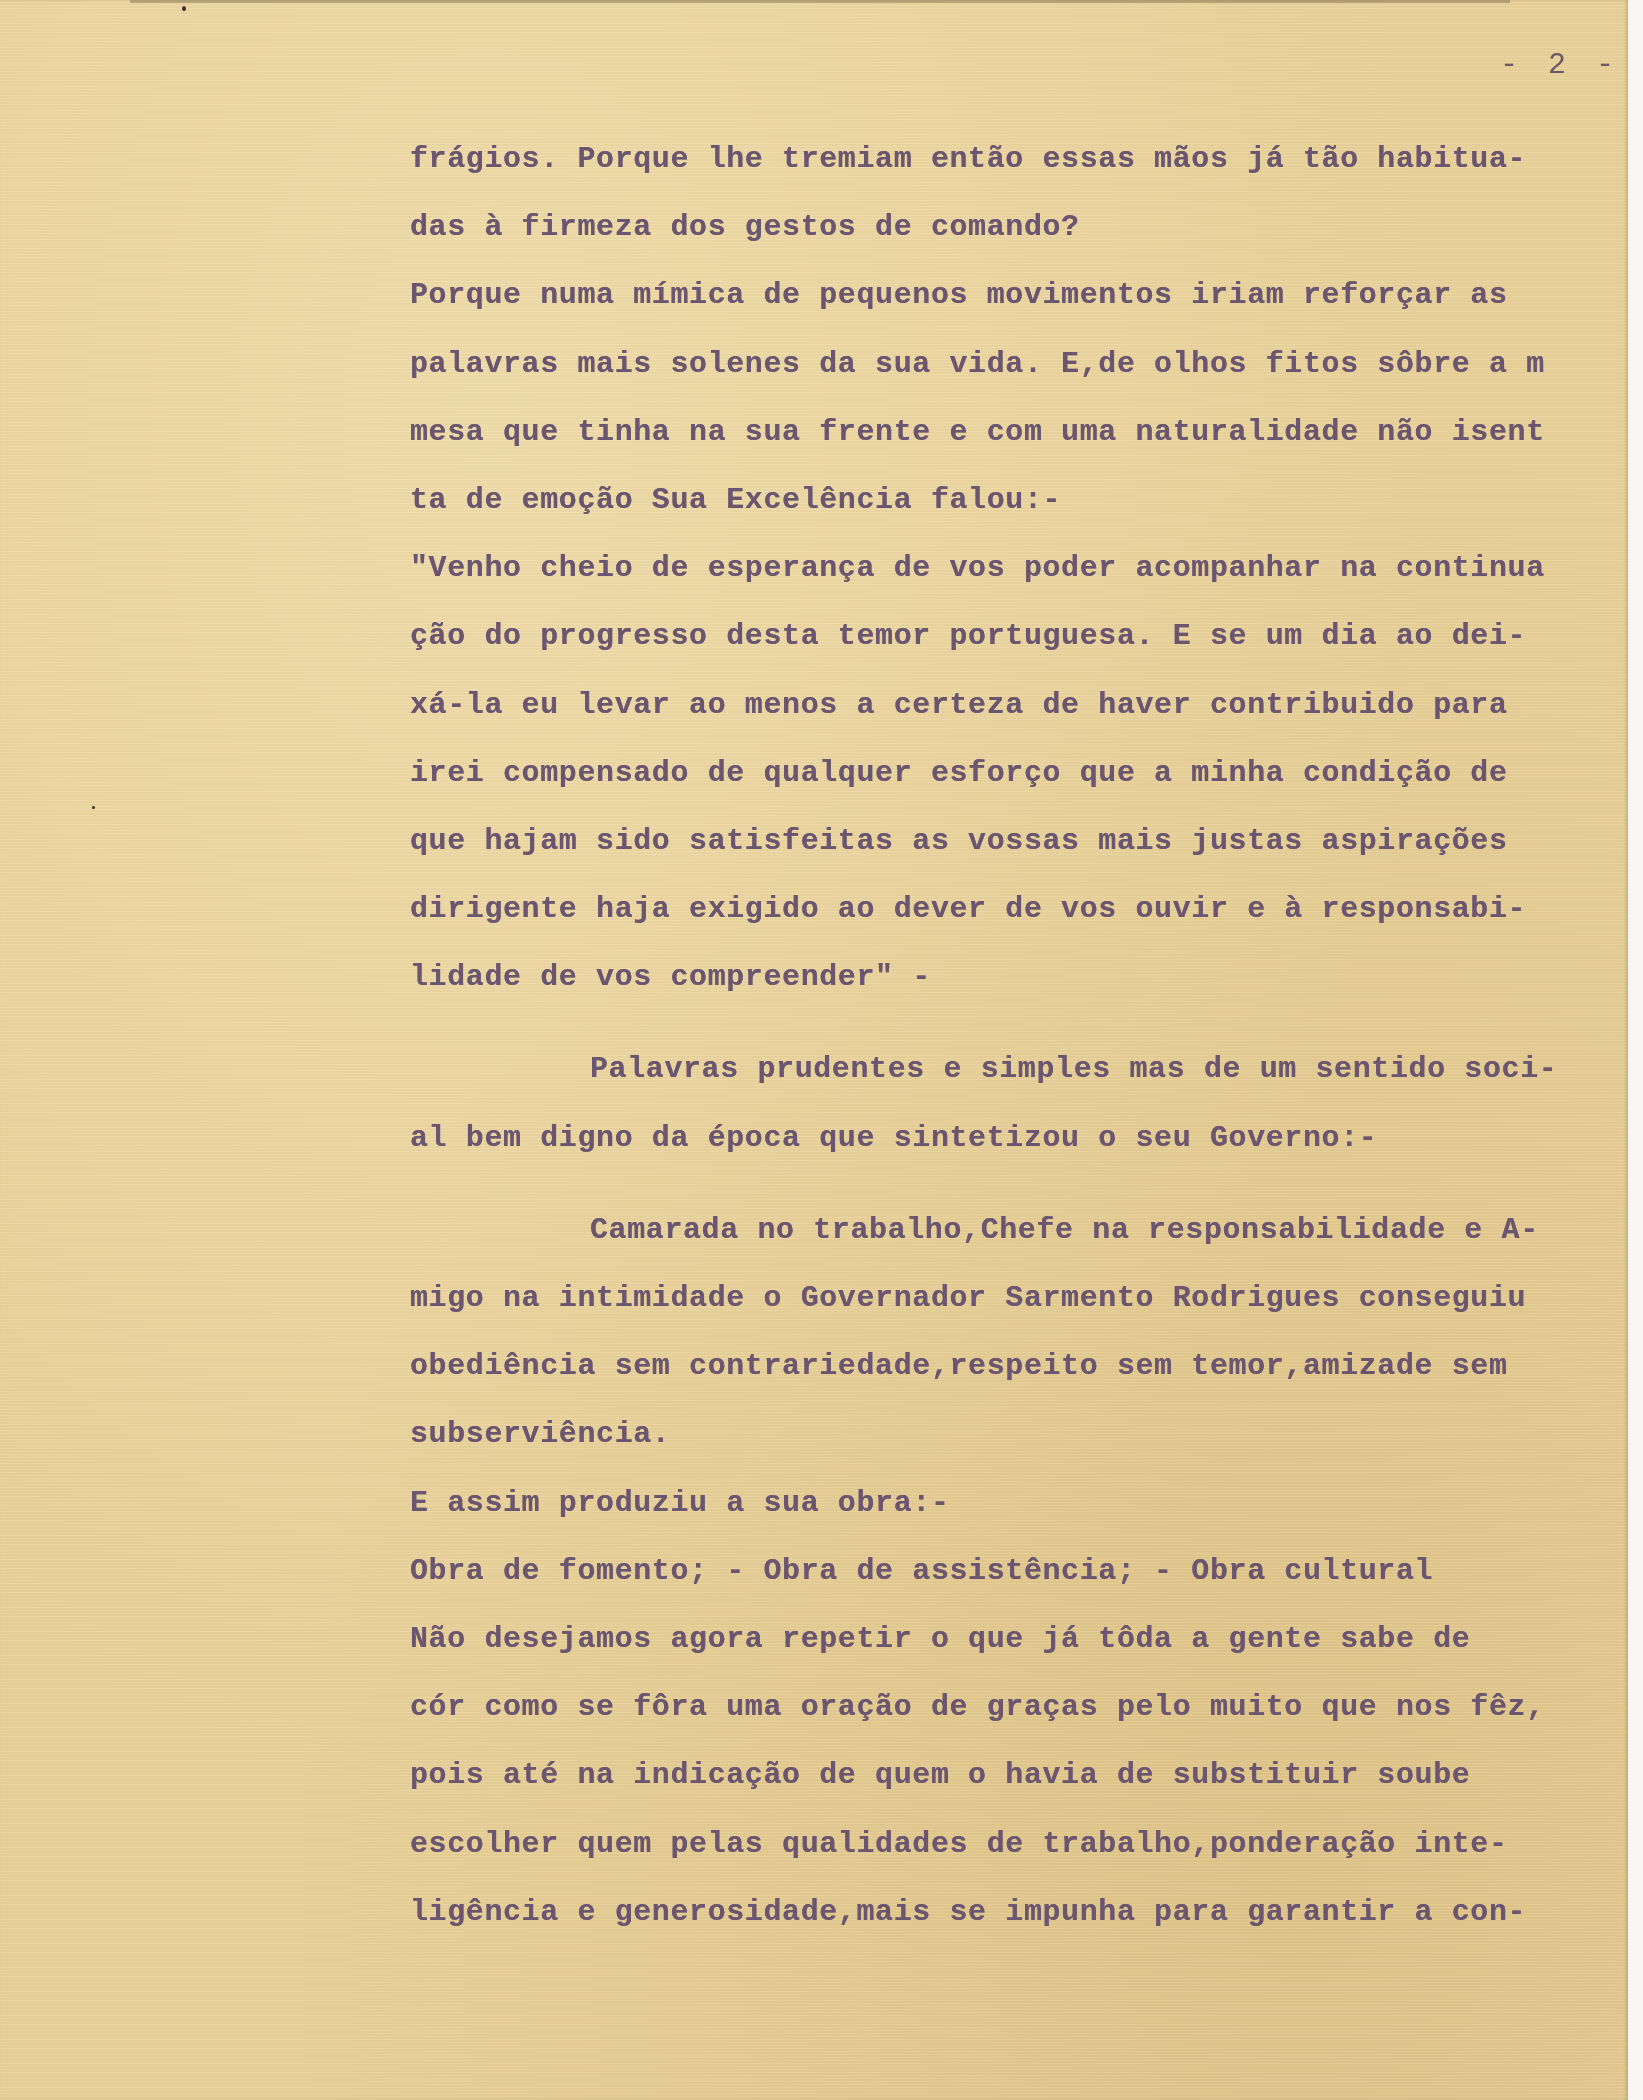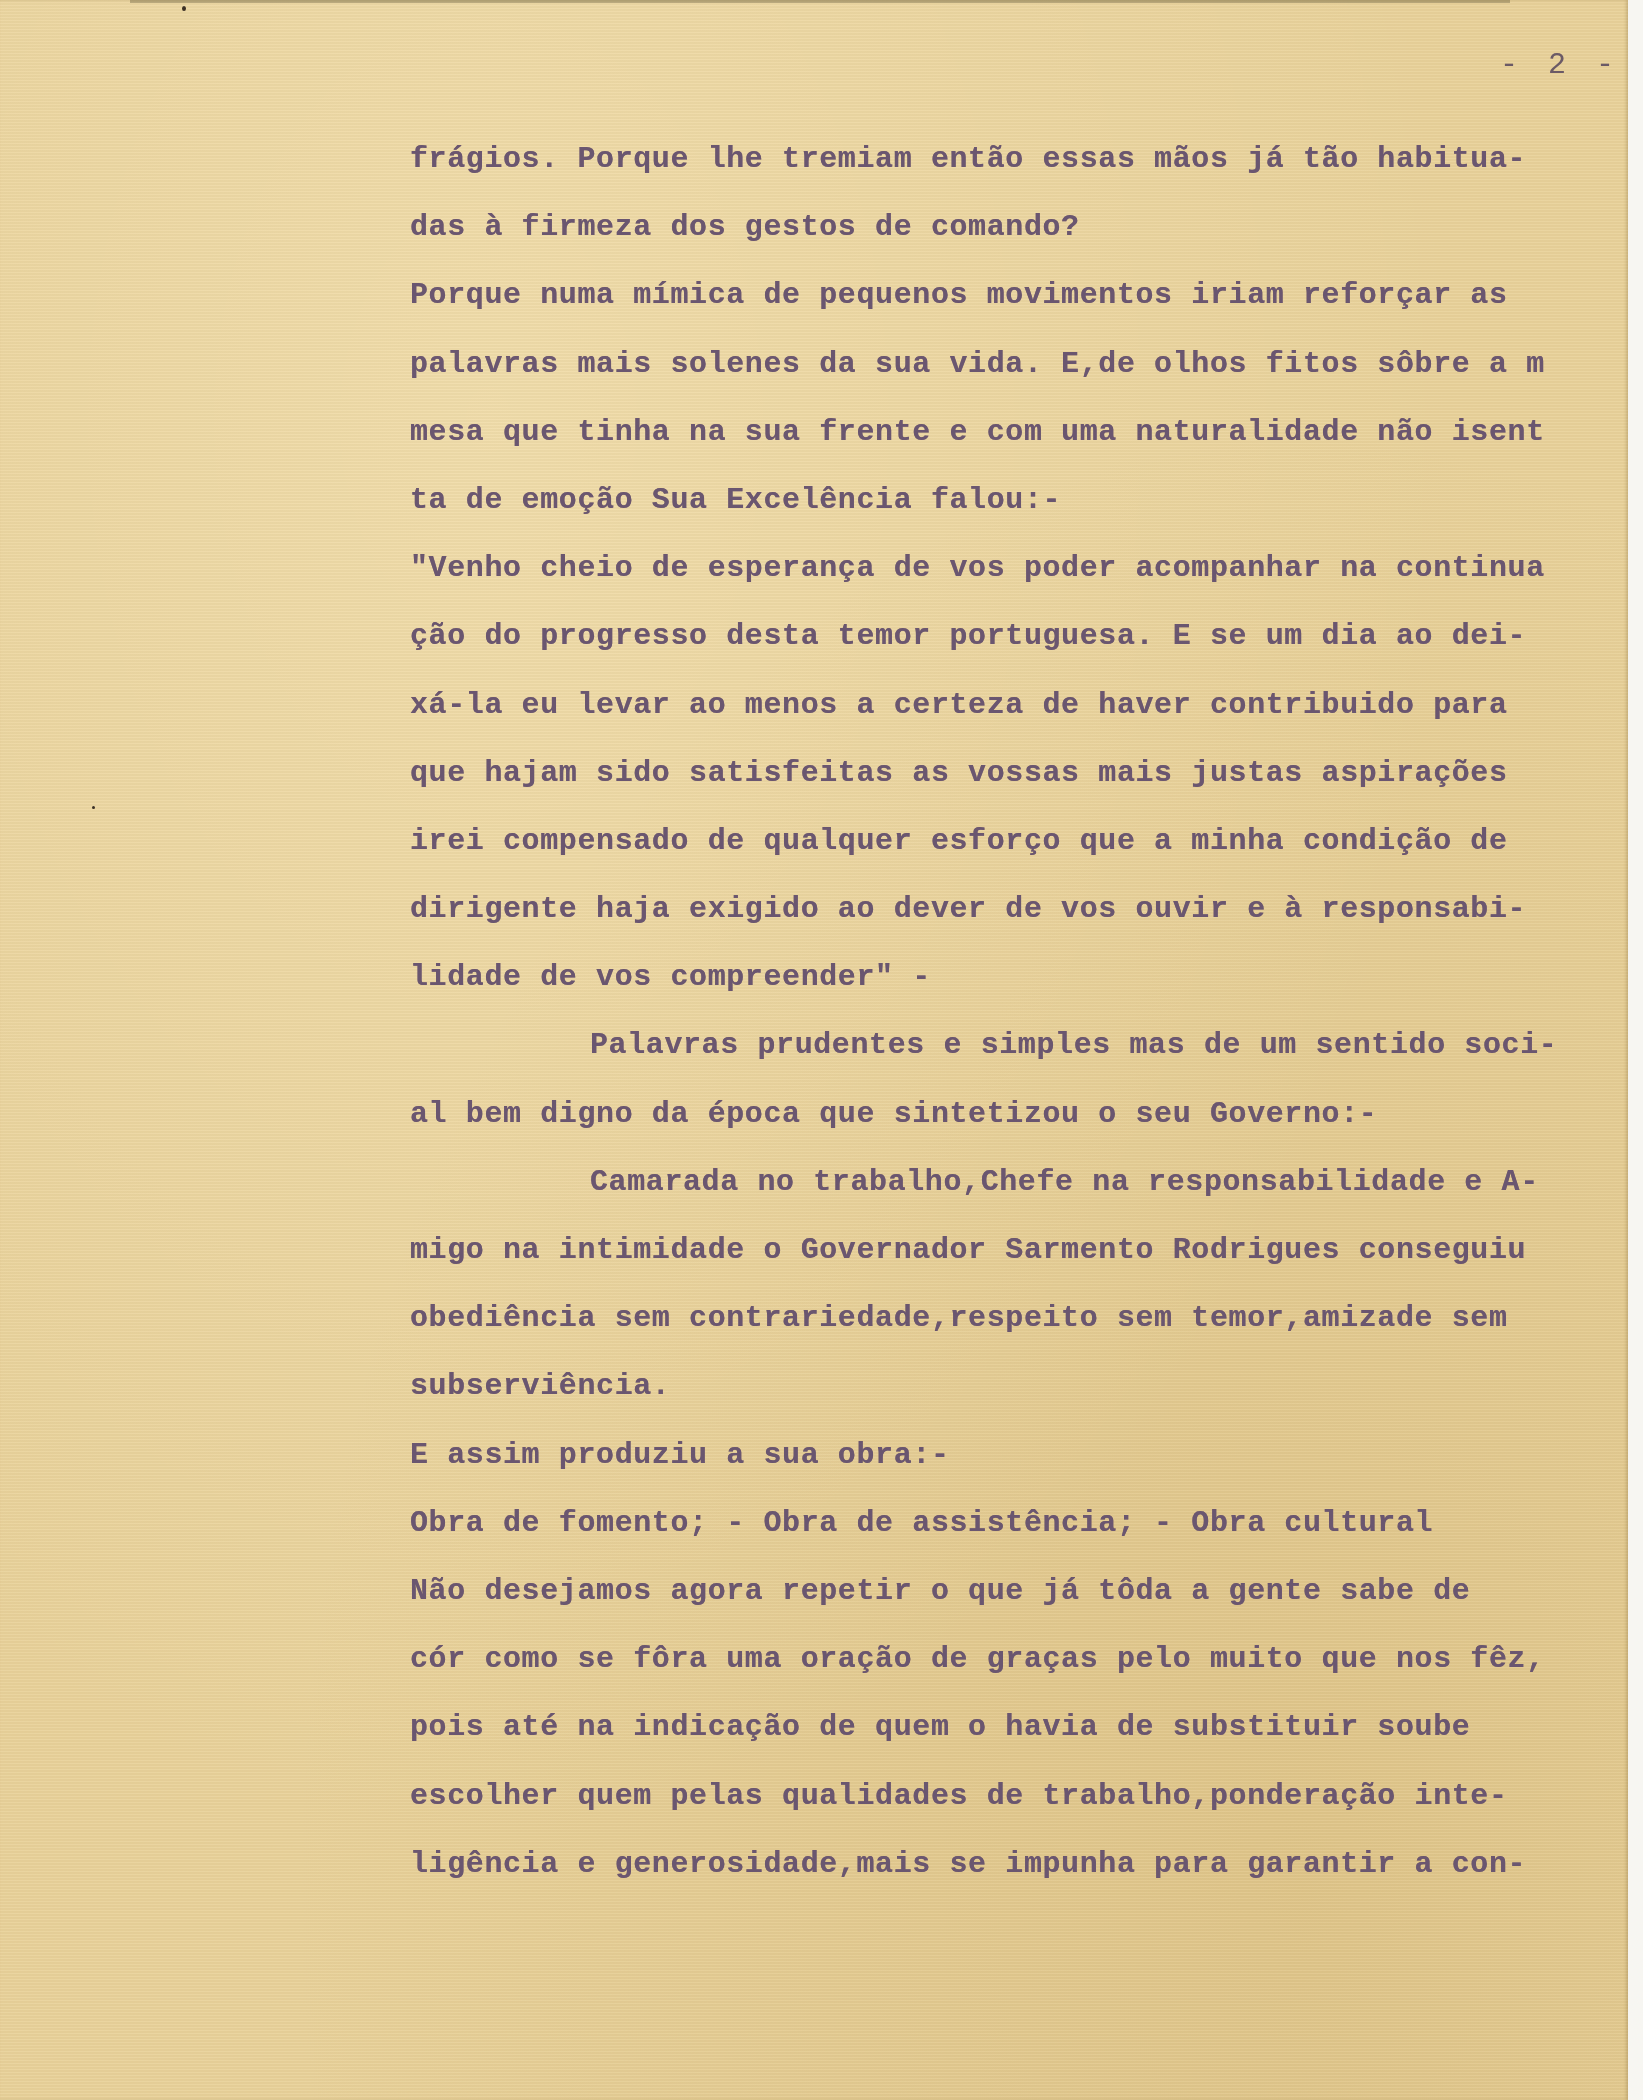--- a/index.html
+++ b/index.html
@@ -65,20 +65,21 @@
       line-height: 42px;
       font-size: 30px;
       color: #6a5670;
       white-space: pre;
       letter-spacing: 0.6px;
       text-shadow: 0 0 0.6px rgba(80,50,80,0.5);
       font-weight: bold;
     }
     .line.indent {
       padding-left: 180px;
+      margin-top: 24px;
     }
     .right-strip {
       position: absolute;
       left: 1628px;
       top: 0;
       width: 15px;
       height: 2100px;
       background: #f7f6f2;
     }
   </style>
@@ -95,22 +96,22 @@
   <div class="body-text" id="body-text">
       <div class="line">frágios. Porque lhe tremiam então essas mãos já tão habitua-</div>
       <div class="line">das à firmeza dos gestos de comando?</div>
       <div class="line">Porque numa mímica de pequenos movimentos iriam reforçar as</div>
       <div class="line">palavras mais solenes da sua vida. E,de olhos fitos sôbre a m</div>
       <div class="line">mesa que tinha na sua frente e com uma naturalidade não isent</div>
       <div class="line">ta de emoção Sua Excelência falou:-</div>
       <div class="line">"Venho cheio de esperança de vos poder acompanhar na continua</div>
       <div class="line">ção do progresso desta temor portuguesa. E se um dia ao dei-</div>
       <div class="line">xá-la eu levar ao menos a certeza de haver contribuido para</div>
+      <div class="line">irei compensado de qualquer esforço que a minha condição de</div>
       <div class="line">que hajam sido satisfeitas as vossas mais justas aspirações</div>
-      <div class="line">irei compensado de qualquer esforço que a minha condição de</div>
       <div class="line">dirigente haja exigido ao dever de vos ouvir e à responsabi-</div>
       <div class="line">lidade de vos compreender" -</div>
       <div class="line indent">Palavras prudentes e simples mas de um sentido soci-</div>
       <div class="line">al bem digno da época que sintetizou o seu Governo:-</div>
       <div class="line indent">Camarada no trabalho,Chefe na responsabilidade e A-</div>
       <div class="line">migo na intimidade o Governador Sarmento Rodrigues conseguiu</div>
       <div class="line">obediência sem contrariedade,respeito sem temor,amizade sem</div>
       <div class="line">subserviência.</div>
       <div class="line">E assim produziu a sua obra:-</div>
       <div class="line">Obra de fomento; - Obra de assistência; - Obra cultural</div>

